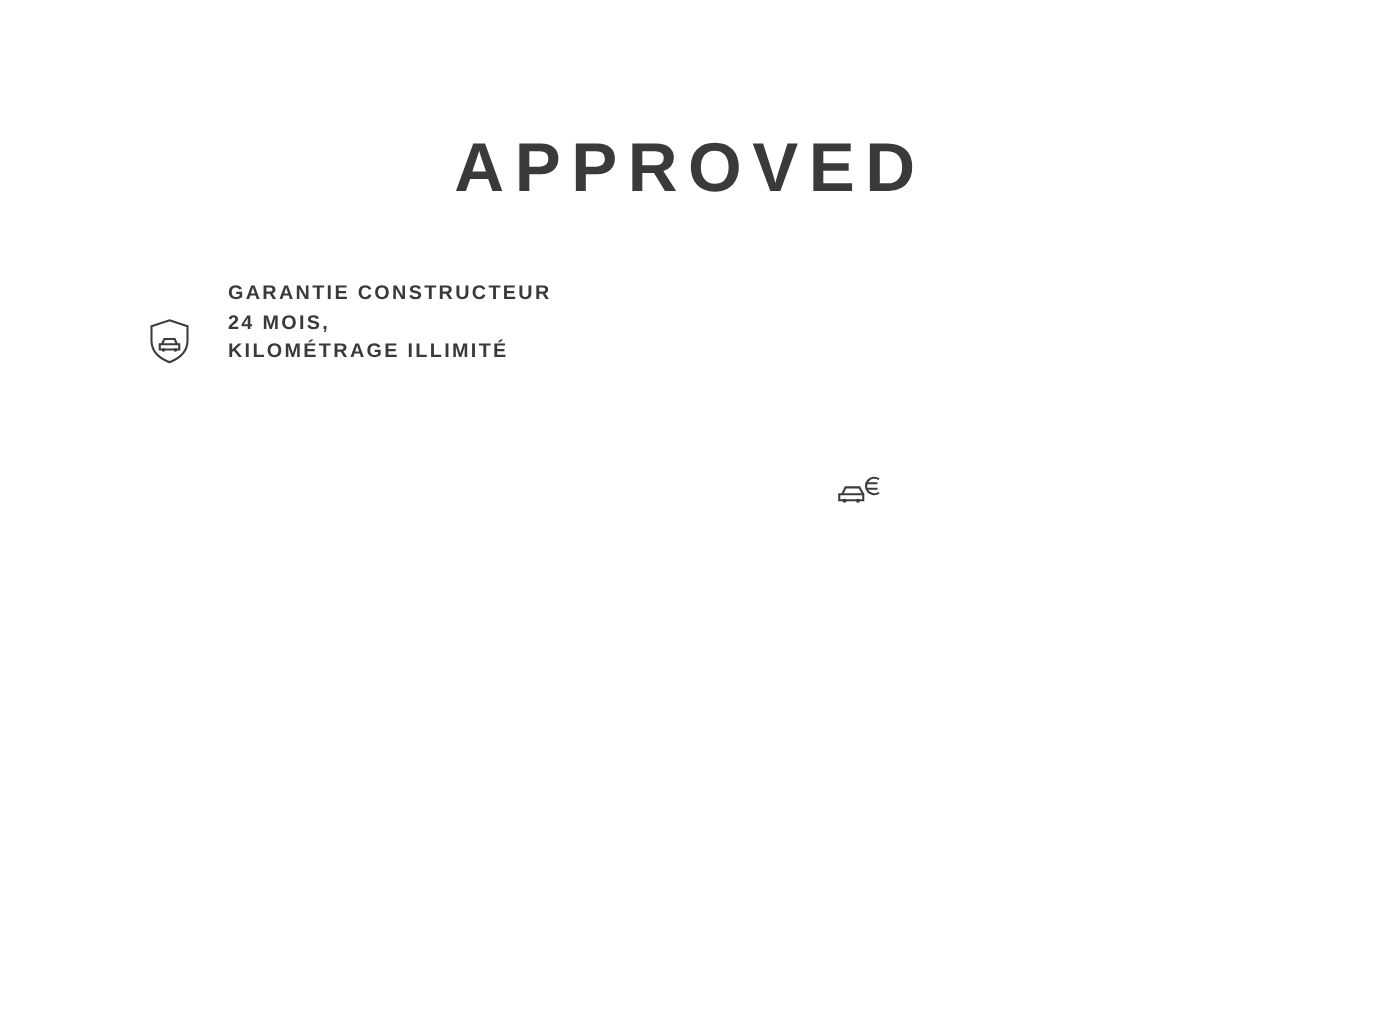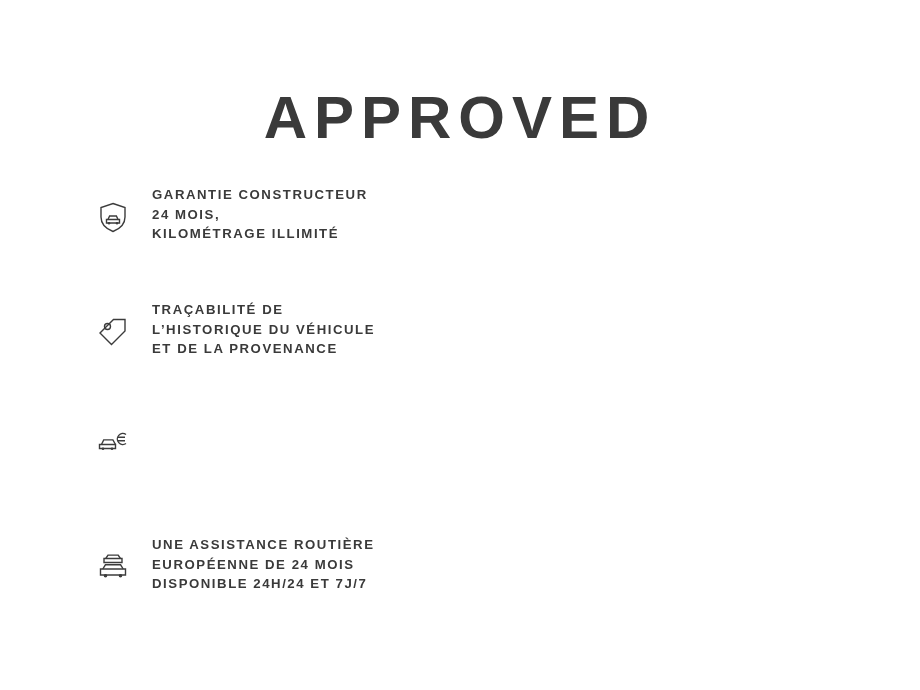--- a/index.html
+++ b/index.html
@@ -15,21 +15,21 @@
     overflow: hidden;
   }
   .page {
     position: relative;
     width: 920px;
     height: 690px;
     box-sizing: border-box;
   }
   .title {
     text-align: center;
-    font-size: 60px;
+    font-size: 46px;
     font-weight: bold;
     letter-spacing: 7px;
     color: #3a3a3a;
     margin: 0;
     padding-top: 88px;
     line-height: 1;
     font-family: "Liberation Sans", sans-serif;
   }
   .grid {
     position: absolute;
@@ -46,21 +46,21 @@
     box-sizing: border-box;
   }
   .cell.left {
     padding-left: 96px;
   }
   .cell.right {
     padding-left: 500px;
   }
   .cell .inner {
     display: flex;
-    align-items: center;
+    align-items: flex-end;
   }
   .icon {
     width: 34px;
     min-width: 34px;
     height: 34px;
     margin-right: 22px;
     display: flex;
     align-items: flex-start;
     justify-content: center;
     color: #3c3c3c;
@@ -109,33 +109,20 @@
         <span class="label">GARANTIE CONSTRUCTEUR
 24 MOIS,
 KILOMÉTRAGE ILLIMITÉ</span>
       </div>
     </div>
 
     <div class="cell right r1">
       
     </div>
 
-    <div class="cell left r2">
-      <div class="inner">
-        <span class="icon">
-          <svg width="34" height="34" viewBox="0 0 34 34" fill="none" stroke="#3c3c3c" stroke-width="1.4">
-            <path d="M17.5 4.5 H29 V16 L15.5 29.5 L4 18 Z"></path>
-            <circle cx="11.5" cy="11.5" r="3"></circle>
-          </svg>
-        </span>
-        <span class="label">TRAÇABILITÉ DE
-L’HISTORIQUE DU VÉHICULE
-ET DE LA PROVENANCE</span>
-      </div>
-    </div>
 
     <div class="cell right r2">
       
     </div>
 
     <div class="cell left r3">
       <div class="inner">
         <span class="icon">
           <svg width="34" height="34" viewBox="0 0 34 34" fill="none" stroke="#3c3c3c" stroke-width="1.4">
             <path d="M3.5 21.5 h16 v4 h-16 z"></path>
@@ -146,36 +133,19 @@
             <path d="M22 14.2 h7 M22 17.8 h7"></path>
           </svg>
         </span>
       </div>
     </div>
 
     <div class="cell right r3">
       
     </div>
 
-    <div class="cell left r4">
-      <div class="inner">
-        <span class="icon">
-          <svg width="34" height="34" viewBox="0 0 34 34" fill="none" stroke="#3c3c3c" stroke-width="1.4">
-            <path d="M8 8.5 h18 v4 h-18 z"></path>
-            <path d="M9.8 8.5 l2.2-3.4 h10.2 l2.2 3.4"></path>
-            <path d="M4.5 19 h25 v6 h-25 z"></path>
-            <path d="M6.8 19 l2.6-4.2 h15.2 l2.6 4.2"></path>
-            <circle cx="9.5" cy="25.8" r="1.8" fill="#3c3c3c" stroke="none"></circle>
-            <circle cx="24.5" cy="25.8" r="1.8" fill="#3c3c3c" stroke="none"></circle>
-          </svg>
-        </span>
-        <span class="label">UNE ASSISTANCE ROUTIÈRE
-EUROPÉENNE DE 24 MOIS
-DISPONIBLE 24H/24 ET 7J/7</span>
-      </div>
-    </div>
 
     <div class="cell right r4">
       
     </div>
 
   </div>
 </div>
 
 </body></html>

